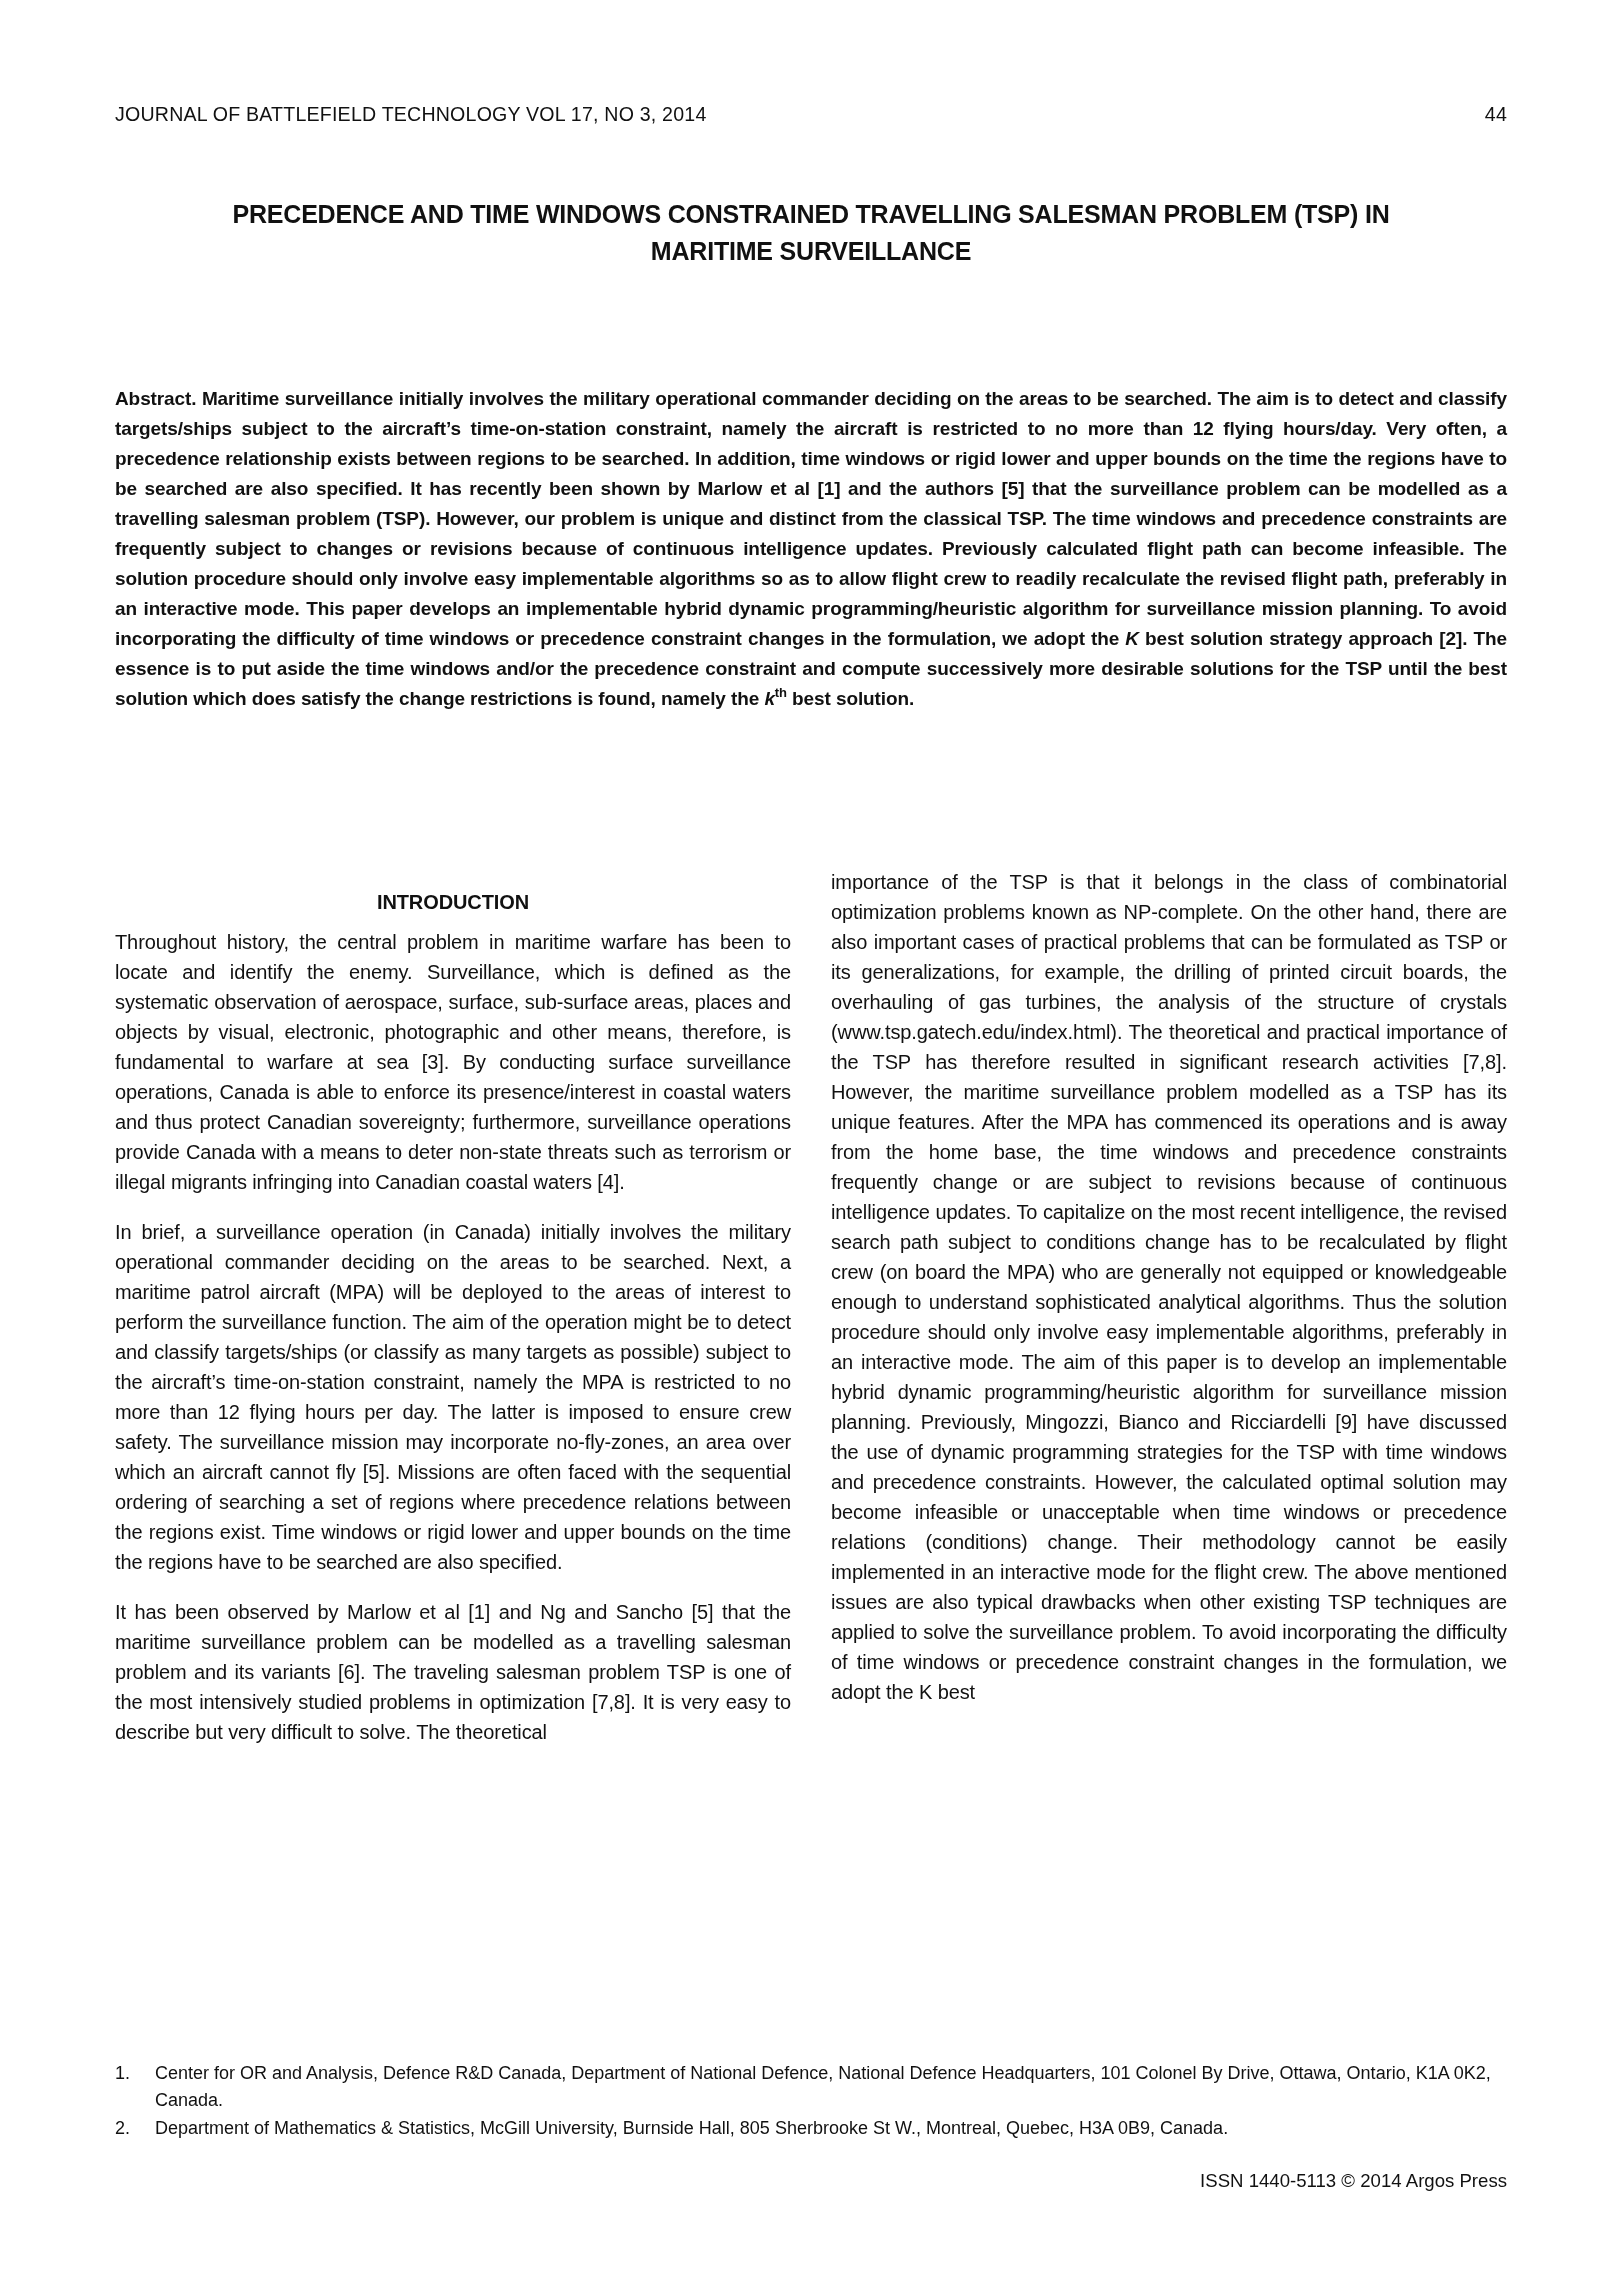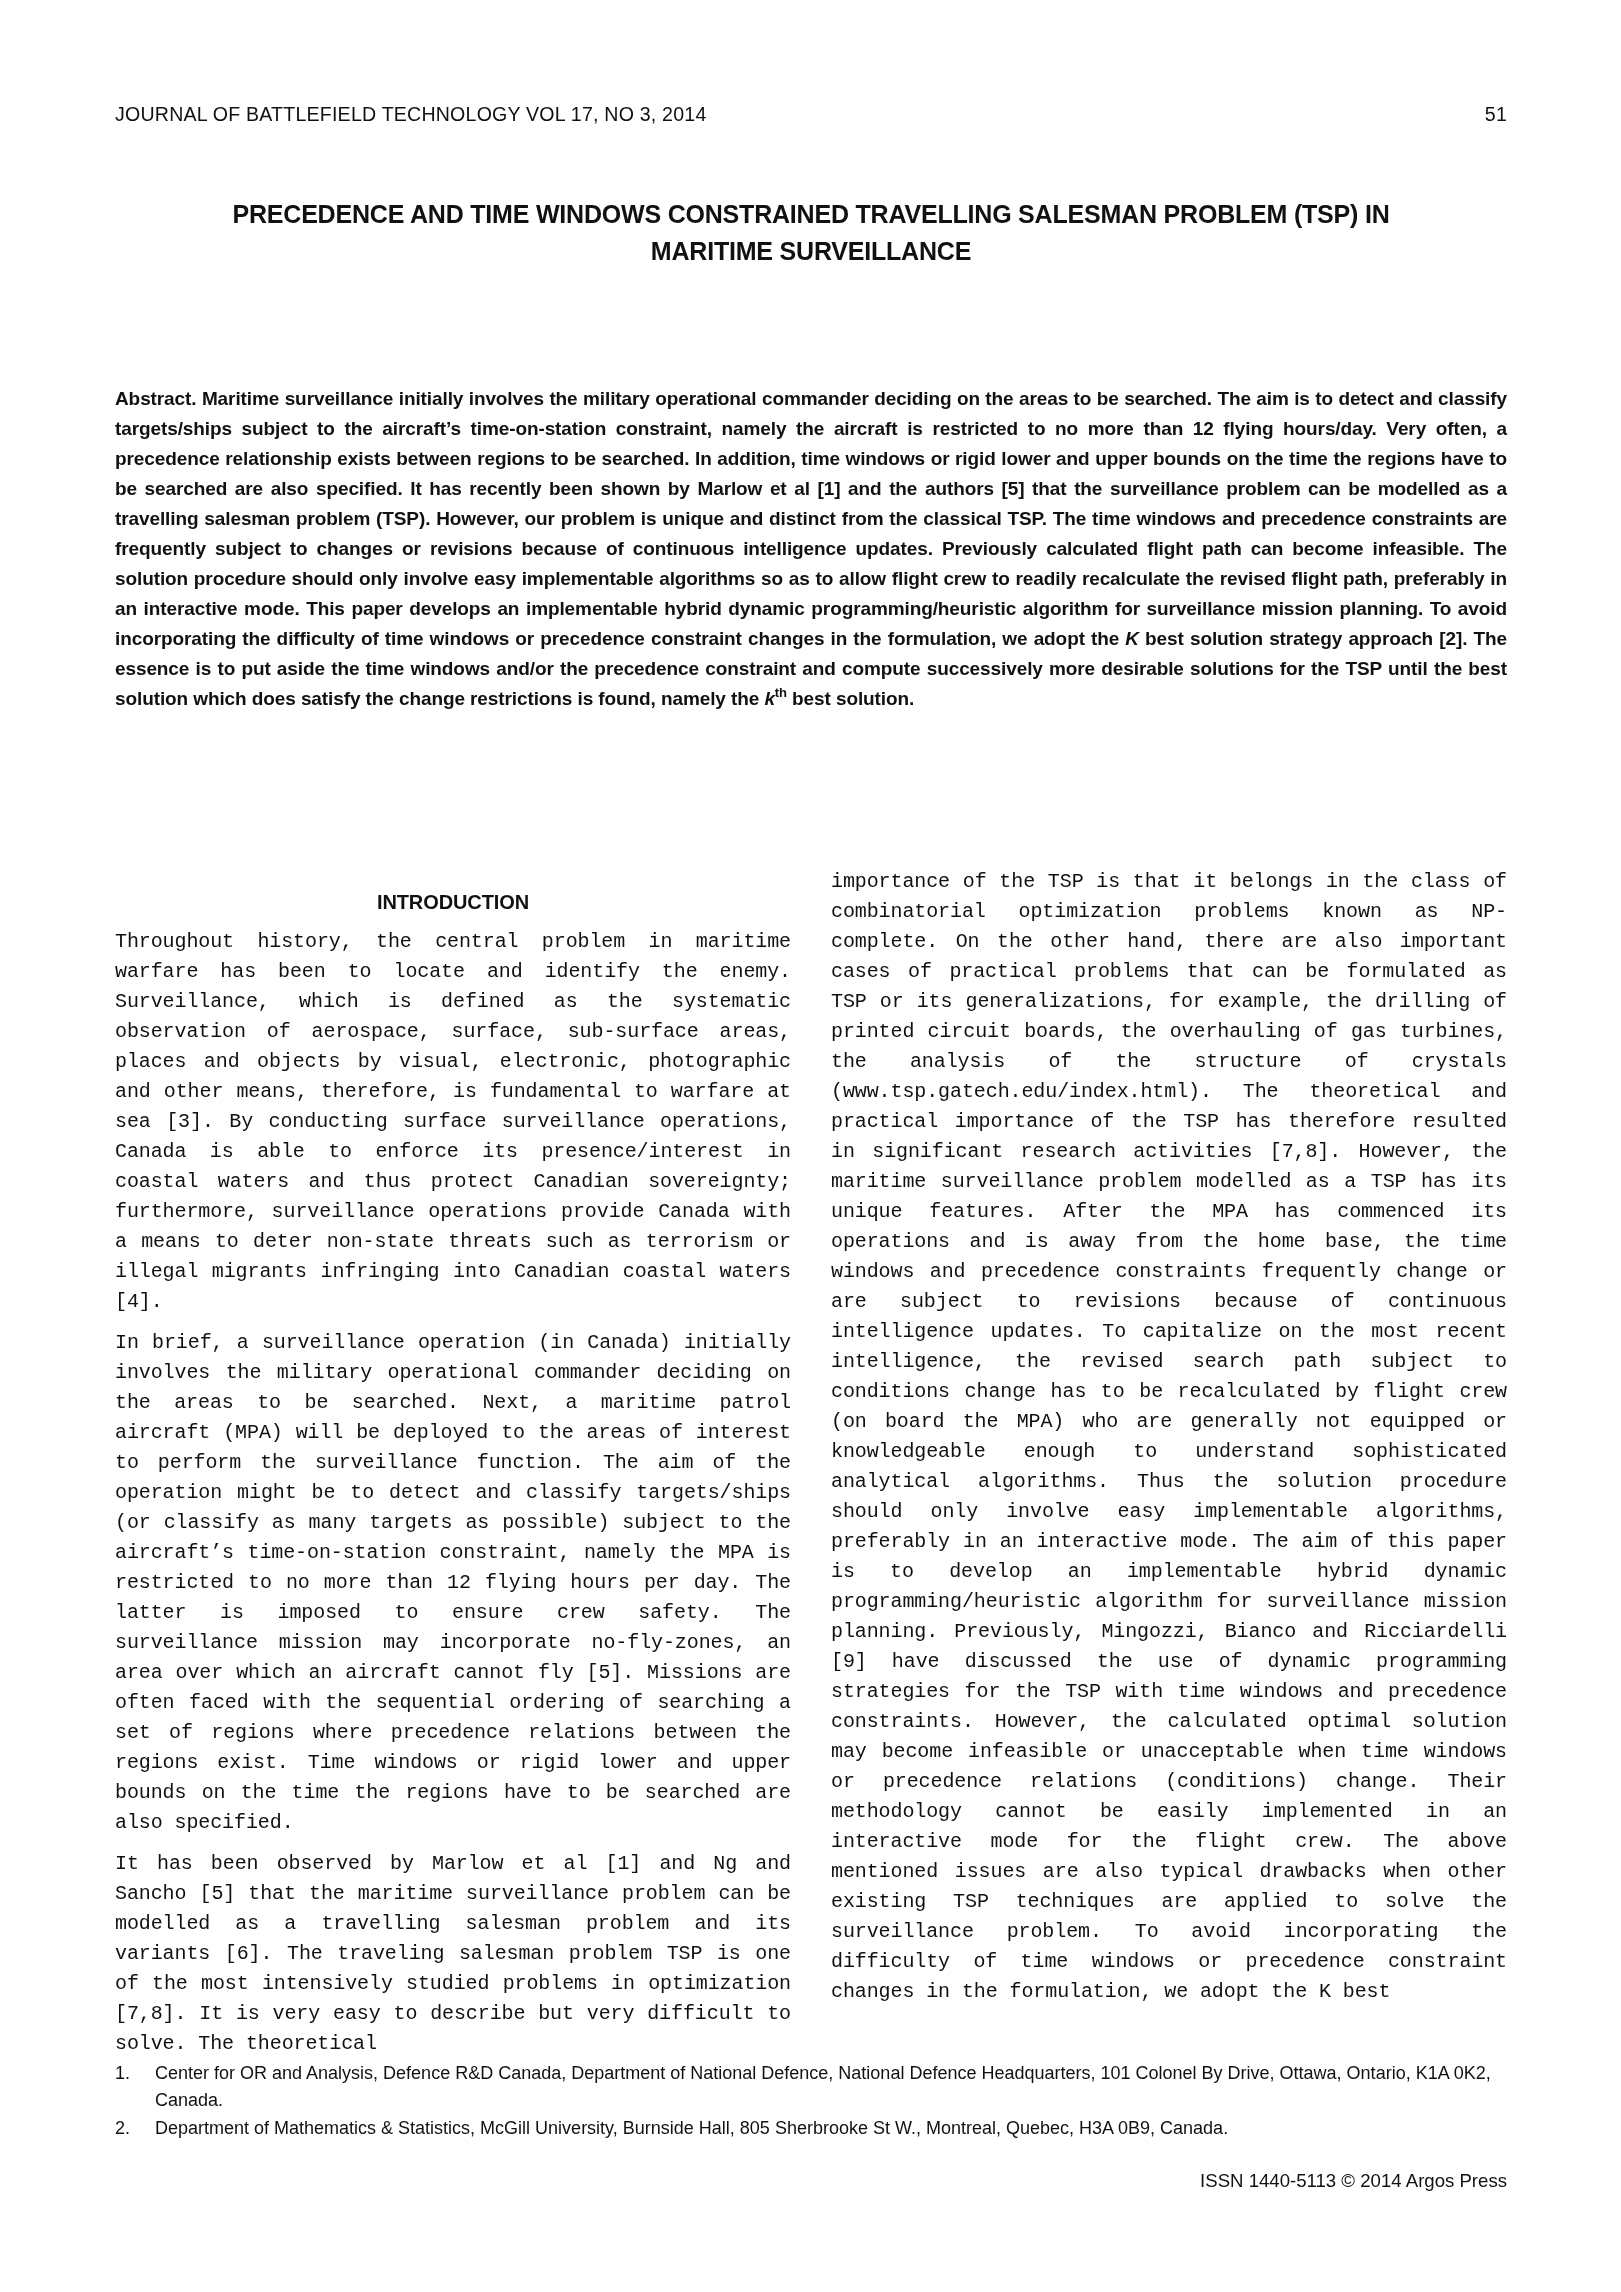--- a/index.html
+++ b/index.html
@@ -89,22 +89,21 @@
     .col-left { left: 115px; }
     .col-right { left: 831px; top: 867px; }
     .section-heading {
       text-align: center;
       font-weight: bold;
       font-size: 20px;
       line-height: 29px;
       margin: 0 0 9.8px 0;
     }
     .col p {
-      margin: 0 0 11px 0;
-      font-family: Liberation Mono, monospace;
+      margin: 0 0 20px 0;
     }
     .footnotes {
       position: absolute;
       left: 115px;
       top: 2060px;
       width: 1392px;
       font-size: 18px;
       line-height: 27.4px;
     }
     .footnote {
@@ -127,21 +126,21 @@
       line-height: 25.5px;
     }
   </style>
 </head>
 <body>
 
 <div class="page">
 
   <div class="running-head">
     <span>JOURNAL OF BATTLEFIELD TECHNOLOGY VOL 17, NO 3, 2014</span>
-    <span>51</span>
+    <span>44</span>
   </div>
 
   <div class="title">
     <div>PRECEDENCE AND TIME WINDOWS CONSTRAINED TRAVELLING SALESMAN PROBLEM (TSP) IN</div>
     <div>MARITIME SURVEILLANCE</div>
   </div>
 
 
   <div class="abstract">
     <span class="lbl">Abstract.</span><span> Maritime surveillance initially involves the military operational commander deciding on the areas to be searched. The aim is to detect and classify targets/ships subject to the aircraft’s time-on-station constraint, namely the aircraft is restricted to no more than 12 flying hours/day. Very often, a precedence relationship exists between regions to be searched. In addition, time windows or rigid lower and upper bounds on the time the regions have to be searched are also specified. It has recently been shown by Marlow et al [1] and the authors [5] that the surveillance problem can be modelled as a travelling salesman problem (TSP). However, our problem is unique and distinct from the classical TSP. The time windows and precedence constraints are frequently subject to changes or revisions because of continuous intelligence updates. Previously calculated flight path can become infeasible. The solution procedure should only involve easy implementable algorithms so as to allow flight crew to readily recalculate the revised flight path, preferably in an interactive mode. This paper develops an implementable hybrid dynamic programming/heuristic algorithm for surveillance mission planning. To avoid incorporating the difficulty of time windows or precedence constraint changes in the formulation, we adopt the </span><i>K</i><span> best solution strategy approach [2]. The essence is to put aside the time windows and/or the precedence constraint and compute successively more desirable solutions for the TSP until the best solution which does satisfy the change restrictions is found, namely the </span><i>k</i><sup>th</sup><span> best solution.</span>

